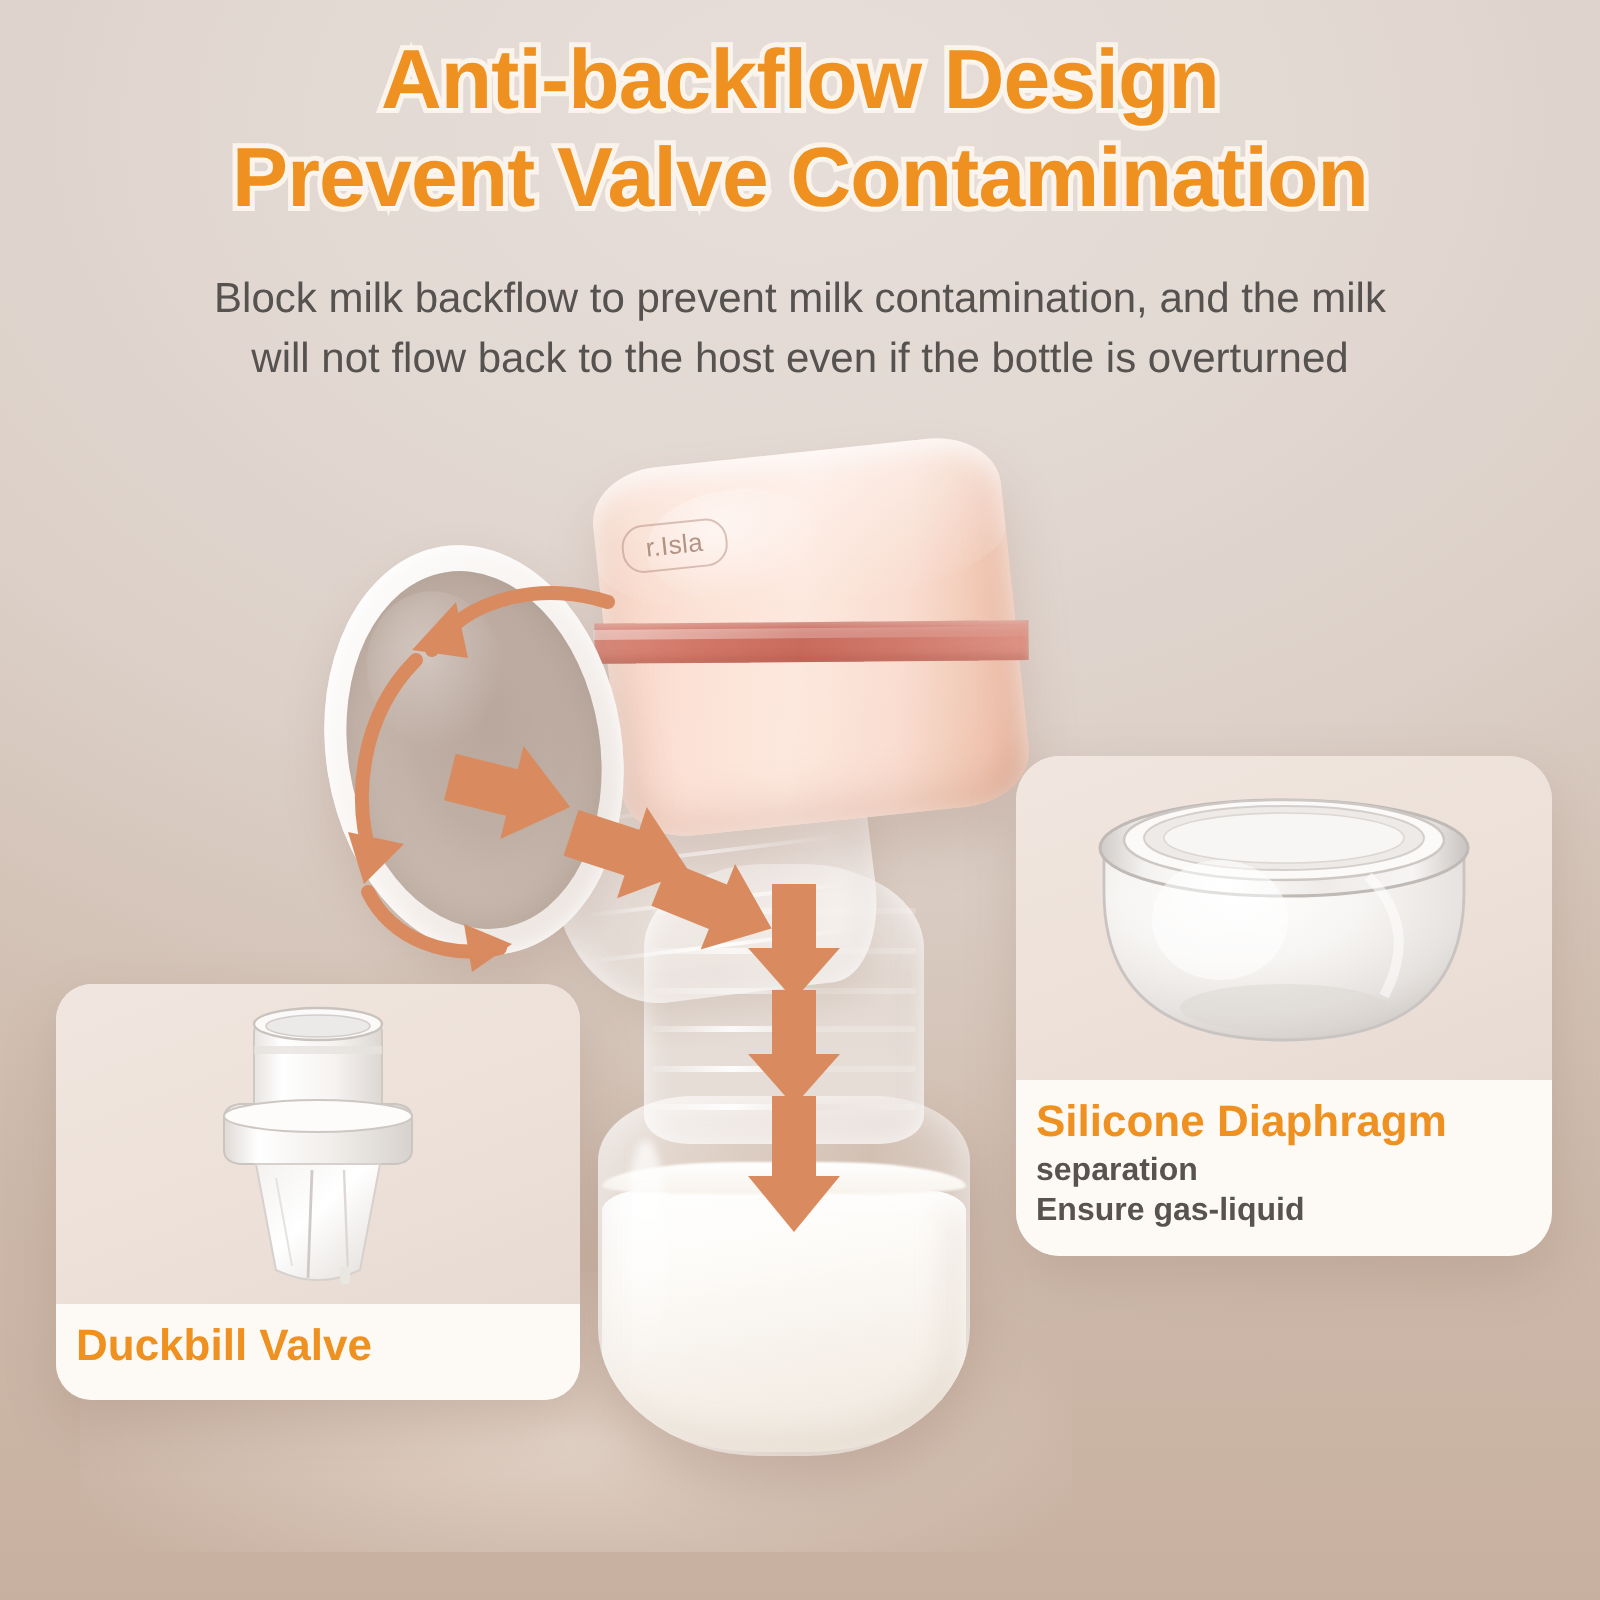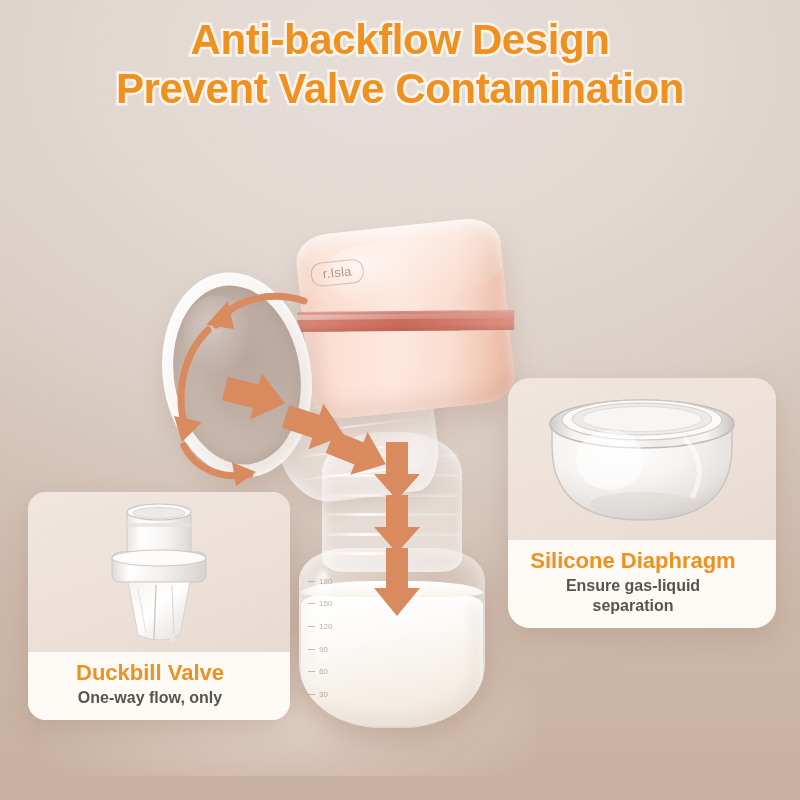--- a/index.html
+++ b/index.html
@@ -267,21 +267,21 @@
     background: #eee2db;
     box-shadow: 0 10px 26px rgba(140,108,90,0.22);
   }
   .card .pic {
     position: relative;
     width: 100%;
     background: linear-gradient(160deg, #f1e6df 0%, #ece0d8 60%, #e7dad2 100%);
   }
   .card .label {
     background: #fdfaf6;
-    text-align: center;
+    text-align: left;
     padding: 8px 28px 12px 10px;
   }
   .card .title {
     font-size: 22px; font-weight: bold;
     color: #ef9120;
     line-height: 1.2;
     margin-bottom: 2px;
   }
   .card .desc {
     font-size: 16px; font-weight: bold;
@@ -306,54 +306,32 @@
 <div id="stage">
 
   <div id="floor"></div>
   <div id="floorlight"></div>
 
   <div id="headline">
     <span class="hl">Anti-backflow Design</span>
     <span class="hl">Prevent Valve Contamination</span>
   </div>
 
+  <div id="subhead">
+    <span>Block milk backflow to prevent milk contamination, and the milk</span>
+    <span>will not flow back to the host even if the bottle is overturned</span>
+  </div>
 
   <div id="product">
 
     <div id="bottle">
       <div class="glass">
         <div class="milk"></div>
         <div class="milkTop"></div>
         <div class="hiLeft"></div>
-      </div>
-      <div class="scale">
-        <div class="tick">
-            <i></i>
-            <span>180</span>
-          </div>
-        <div class="tick">
-            <i></i>
-            <span>150</span>
-          </div>
-        <div class="tick">
-            <i></i>
-            <span>120</span>
-          </div>
-        <div class="tick">
-            <i></i>
-            <span>90</span>
-          </div>
-        <div class="tick">
-            <i></i>
-            <span>60</span>
-          </div>
-        <div class="tick">
-            <i></i>
-            <span>30</span>
-          </div>
       </div>
     </div>
 
     <div id="valveStack">
       <div class="ring" style="top:16%"></div>
       <div class="ring" style="top:30%"></div>
       <div class="ring" style="top:44%"></div>
       <div class="ring" style="top:58%"></div>
       <div class="ring" style="top:72%"></div>
       <div class="ring" style="top:86%"></div>
@@ -473,21 +451,20 @@
 
         <path d="M34 83 L96 83 L86 136 Q65 146 44 136 Z" fill="url(#gBill)" stroke="#d6d1cd" stroke-width="1"></path>
         <path d="M62 86 L60 140" stroke="#d0cac6" stroke-width="1.4" fill="none"></path>
         <path d="M78 86 L80 138" stroke="#ddd8d4" stroke-width="1.2" fill="none"></path>
         <path d="M44 90 L52 134" stroke="#e6e2de" stroke-width="1" fill="none"></path>
         <rect x="76" y="134" width="5" height="9" rx="2" fill="#eae6e2"></rect>
       </svg>
     </div>
     <div class="label">
       <div class="title">Duckbill Valve</div>
-      <div class="desc">One-way flow, only</div>
     </div>
   </div>
 
   <div class="card" id="cardDiaphragm">
     <div class="pic">
       <svg class="dia" width="216" height="136" viewBox="0 0 216 136">
         <defs>
           <linearGradient id="gRing" x1="0" y1="0" x2="1" y2="0">
             <stop offset="0%" stop-color="#cfcbc8"></stop>
             <stop offset="12%" stop-color="#f4f2f0"></stop>
@@ -511,18 +488,18 @@
         <ellipse cx="108" cy="25" rx="70" ry="16" fill="#edeae7" stroke="#d4cfcb" stroke-width="1"></ellipse>
         <ellipse cx="108" cy="25" rx="60" ry="12.5" fill="#f8f6f5" stroke="#dcd7d3" stroke-width="0.8"></ellipse>
 
         <ellipse cx="76" cy="66" rx="34" ry="30" fill="#ffffff" opacity="0.55"></ellipse>
         <ellipse cx="108" cy="110" rx="52" ry="12" fill="#d9d4d0" opacity="0.45"></ellipse>
         <path d="M150 44 Q176 70 158 104" stroke="#ffffff" stroke-width="5" fill="none" opacity="0.55"></path>
       </svg>
     </div>
     <div class="label">
       <div class="title">Silicone Diaphragm</div>
+      <div class="desc">separation</div>
       <div class="desc">Ensure gas-liquid</div>
-      <div class="desc">separation</div>
     </div>
   </div>
 
 </div>
 
 </body></html>

